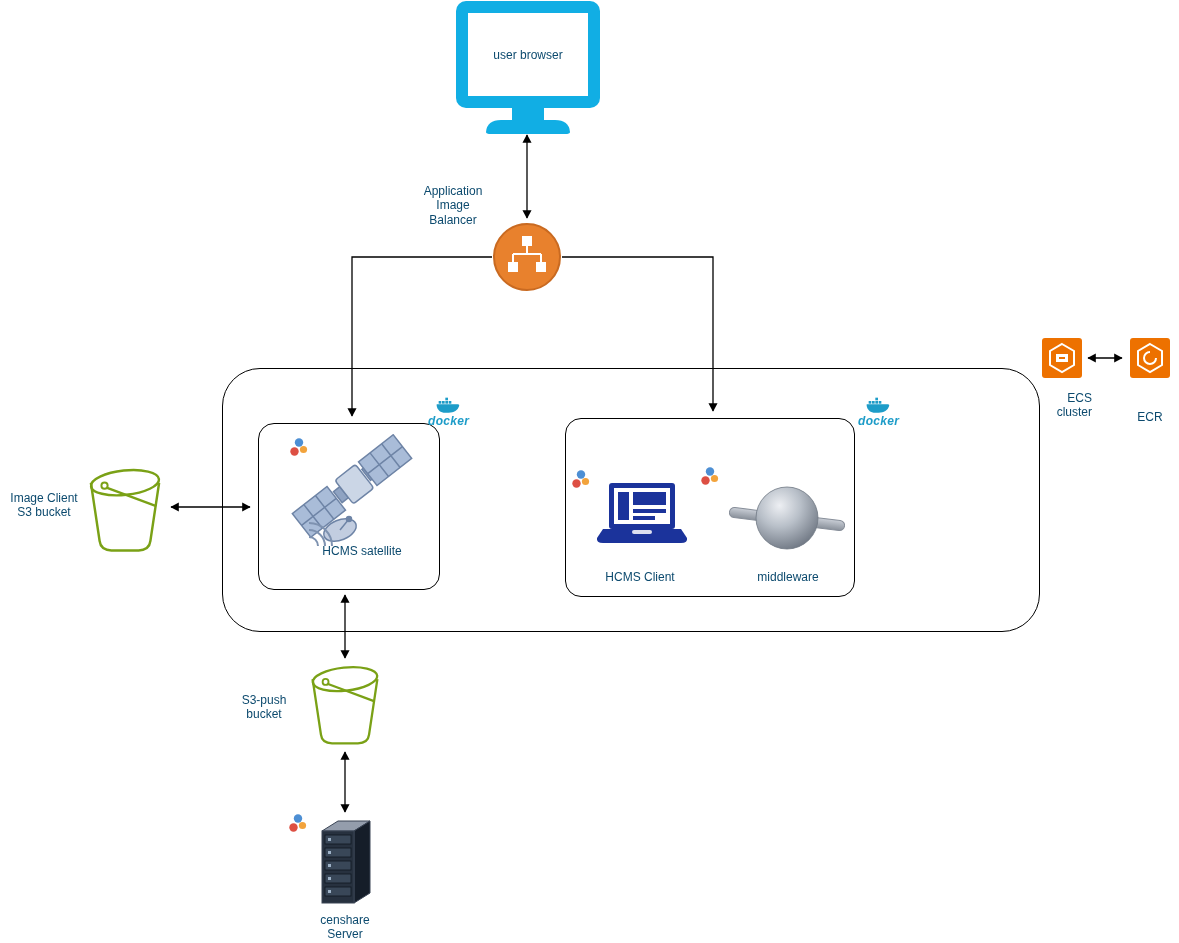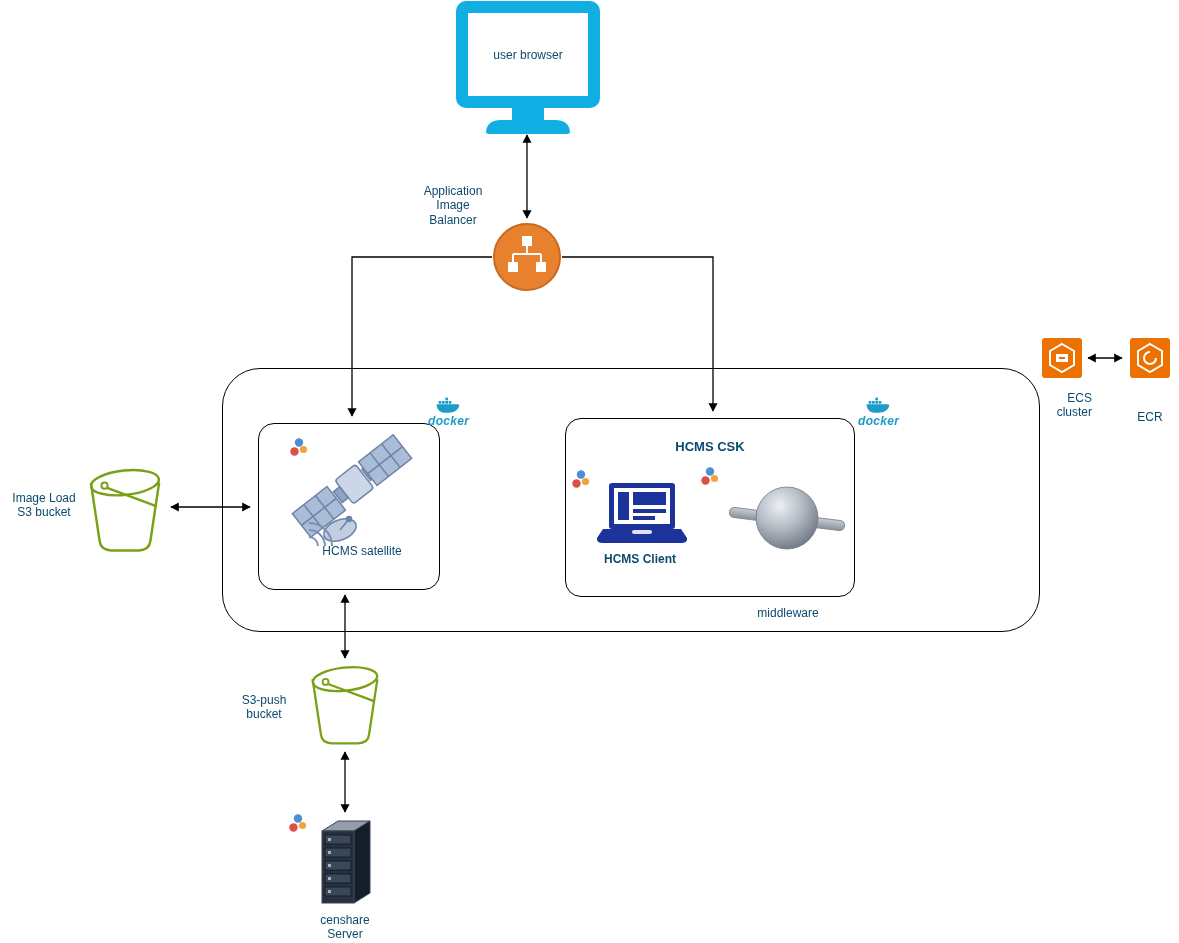--- a/index.html
+++ b/index.html
@@ -75,21 +75,21 @@
       </g>
       <g fill="#fff">
         <rect x="30" y="14" width="10" height="10"></rect>
         <rect x="16" y="40" width="10" height="10"></rect>
         <rect x="44" y="40" width="10" height="10"></rect>
       </g>
     </svg>
   </div>
 
   <div class="label" style="left:2px; top:491px; width:84px;">
-    <div class="line">Image Load</div>
+    <div class="line">Image Client</div>
     <div class="line">S3 bucket</div>
   </div>
   <div class="abs" style="left:86px; top:466px;">
     <svg width="78" height="88" viewBox="0 0 80 90">
       <ellipse cx="40" cy="17" rx="35" ry="12.5" fill="none" stroke="#7AA116" stroke-width="2.5" transform="rotate(-6 40 17)"></ellipse>
       <path d="M5,17 L14,77 Q15,86 26,86.5 L54,86.5 Q65,86 66,77 L75,17" fill="none" stroke="#7AA116" stroke-width="2.5"></path>
       <circle cx="19" cy="20" r="3.2" fill="none" stroke="#7AA116" stroke-width="2"></circle>
       <path d="M21,22 L72,41" fill="none" stroke="#7AA116" stroke-width="2.5"></path>
     </svg>
   </div>
@@ -138,23 +138,20 @@
         <path d="M30,112 a9,9 0 0 0 -9,-9"></path>
         <path d="M37,112 a16,16 0 0 0 -16,-16"></path>
         <path d="M44,112 a23,23 0 0 0 -23,-23"></path>
       </g>
     </svg>
   </div>
   <div class="label" style="left:260px; top:544px; width:204px;">
     <div class="line">HCMS satellite</div>
   </div>
 
-  <div class="label csk-title" style="left:565px; top:439px; width:290px;">
-    <div class="line">HCMS CSK</div>
-  </div>
 
   <div class="abs" style="left:571px; top:469px;">
     <svg width="20" height="22" viewBox="0 0 20 22">
       <circle cx="10" cy="5.5" r="4.2" fill="#4D8FD4"></circle>
       <circle cx="5.5" cy="14.5" r="4.2" fill="#DD4F43"></circle>
       <circle cx="14.5" cy="12.5" r="3.6" fill="#F2A33C"></circle>
     </svg>
   </div>
 
   <div class="abs" style="left:700px; top:466px;">
@@ -170,42 +167,42 @@
       <rect x="13" y="0" width="66" height="46" rx="3" fill="#1B339B"></rect>
       <rect x="18" y="5" width="56" height="36" fill="#ffffff"></rect>
       <rect x="22" y="9" width="11" height="28" fill="#1B339B"></rect>
       <rect x="37" y="9" width="33" height="13" fill="#1B339B"></rect>
       <rect x="37" y="26" width="33" height="4" fill="#1B339B"></rect>
       <rect x="37" y="33" width="22" height="4" fill="#1B339B"></rect>
       <path d="M7,46 L85,46 L91,55 Q92,60 85,60 L7,60 Q0,60 1,55 Z" fill="#1B339B"></path>
       <rect x="36" y="47" width="20" height="4" rx="2" fill="#ffffff" opacity="0.85"></rect>
     </svg>
   </div>
-  <div class="label" style="left:585px; top:552px; width:110px;font-weight:bold;">
+  <div class="label" style="left:585px; top:570px; width:110px;">
     <div class="line">HCMS Client</div>
   </div>
 
   <div class="abs" style="left:729px; top:483px;">
     <svg width="116" height="72" viewBox="0 0 116 72">
       <defs>
         <radialGradient id="sphereGrad" cx="38%" cy="30%" r="75%">
           <stop offset="0%" stop-color="#EDEFF3"></stop>
           <stop offset="45%" stop-color="#B9C0C9"></stop>
           <stop offset="100%" stop-color="#6E7682"></stop>
         </radialGradient>
         <linearGradient id="rodGrad" x1="0" y1="0" x2="0" y2="1">
           <stop offset="0%" stop-color="#C9CED6"></stop>
           <stop offset="100%" stop-color="#8A919B"></stop>
         </linearGradient>
       </defs>
       <rect x="0" y="31" width="116" height="10" rx="5" fill="url(#rodGrad)" stroke="#878E99" stroke-width="1" transform="rotate(7 58 36)"></rect>
       <circle cx="58" cy="35" r="31" fill="url(#sphereGrad)" stroke="#707884" stroke-width="0.8"></circle>
     </svg>
   </div>
-  <div class="label" style="left:733px; top:570px; width:110px;margin-top:36px;">
+  <div class="label" style="left:733px; top:570px; width:110px;">
     <div class="line">middleware</div>
   </div>
 
   <div class="abs" style="left:861px; top:397px;">
     <svg width="34" height="16" viewBox="0 0 36 24">
       <g fill="#1D9CC8">
         <path d="M1,11 h32 c1.4,0 2.2,1.2 1.7,2.6 C32.5,20.5 27,23.5 19,23.5 H14 C7,23.5 2,19.5 1,13 Z"></path>
         <rect x="4" y="6" width="4" height="4"></rect>
         <rect x="9" y="6" width="4" height="4"></rect>
         <rect x="14" y="6" width="4" height="4"></rect>

